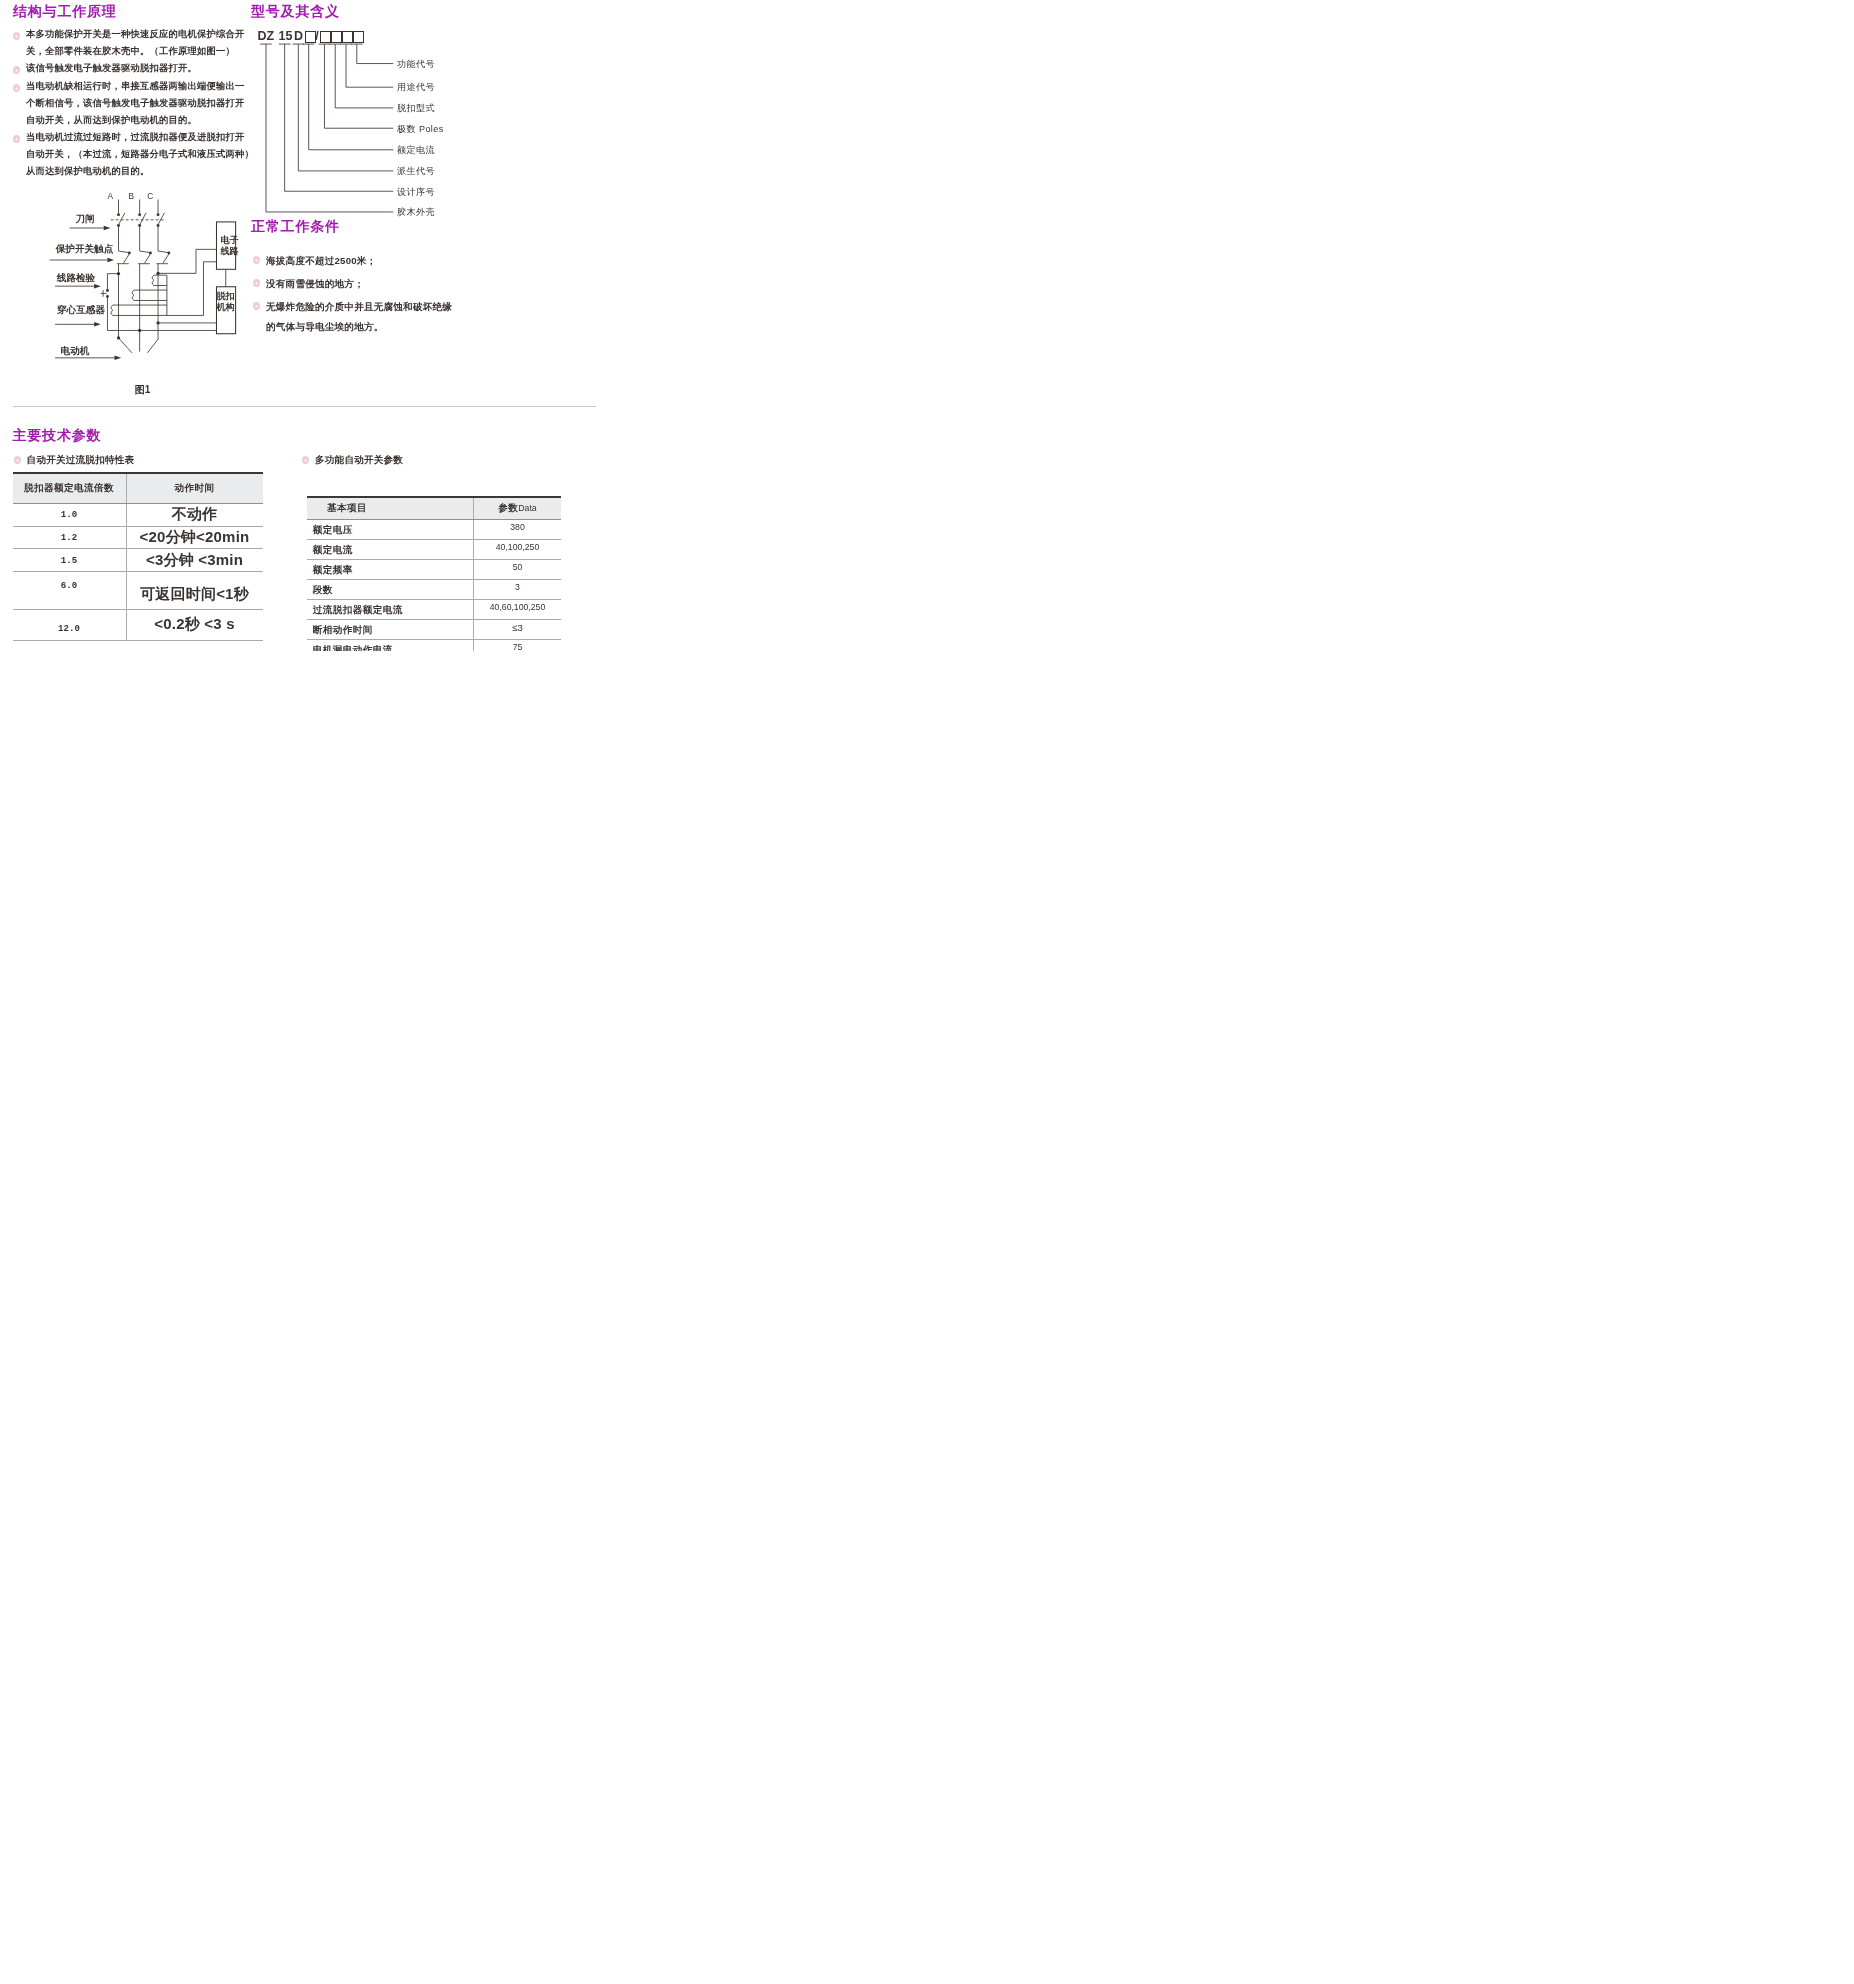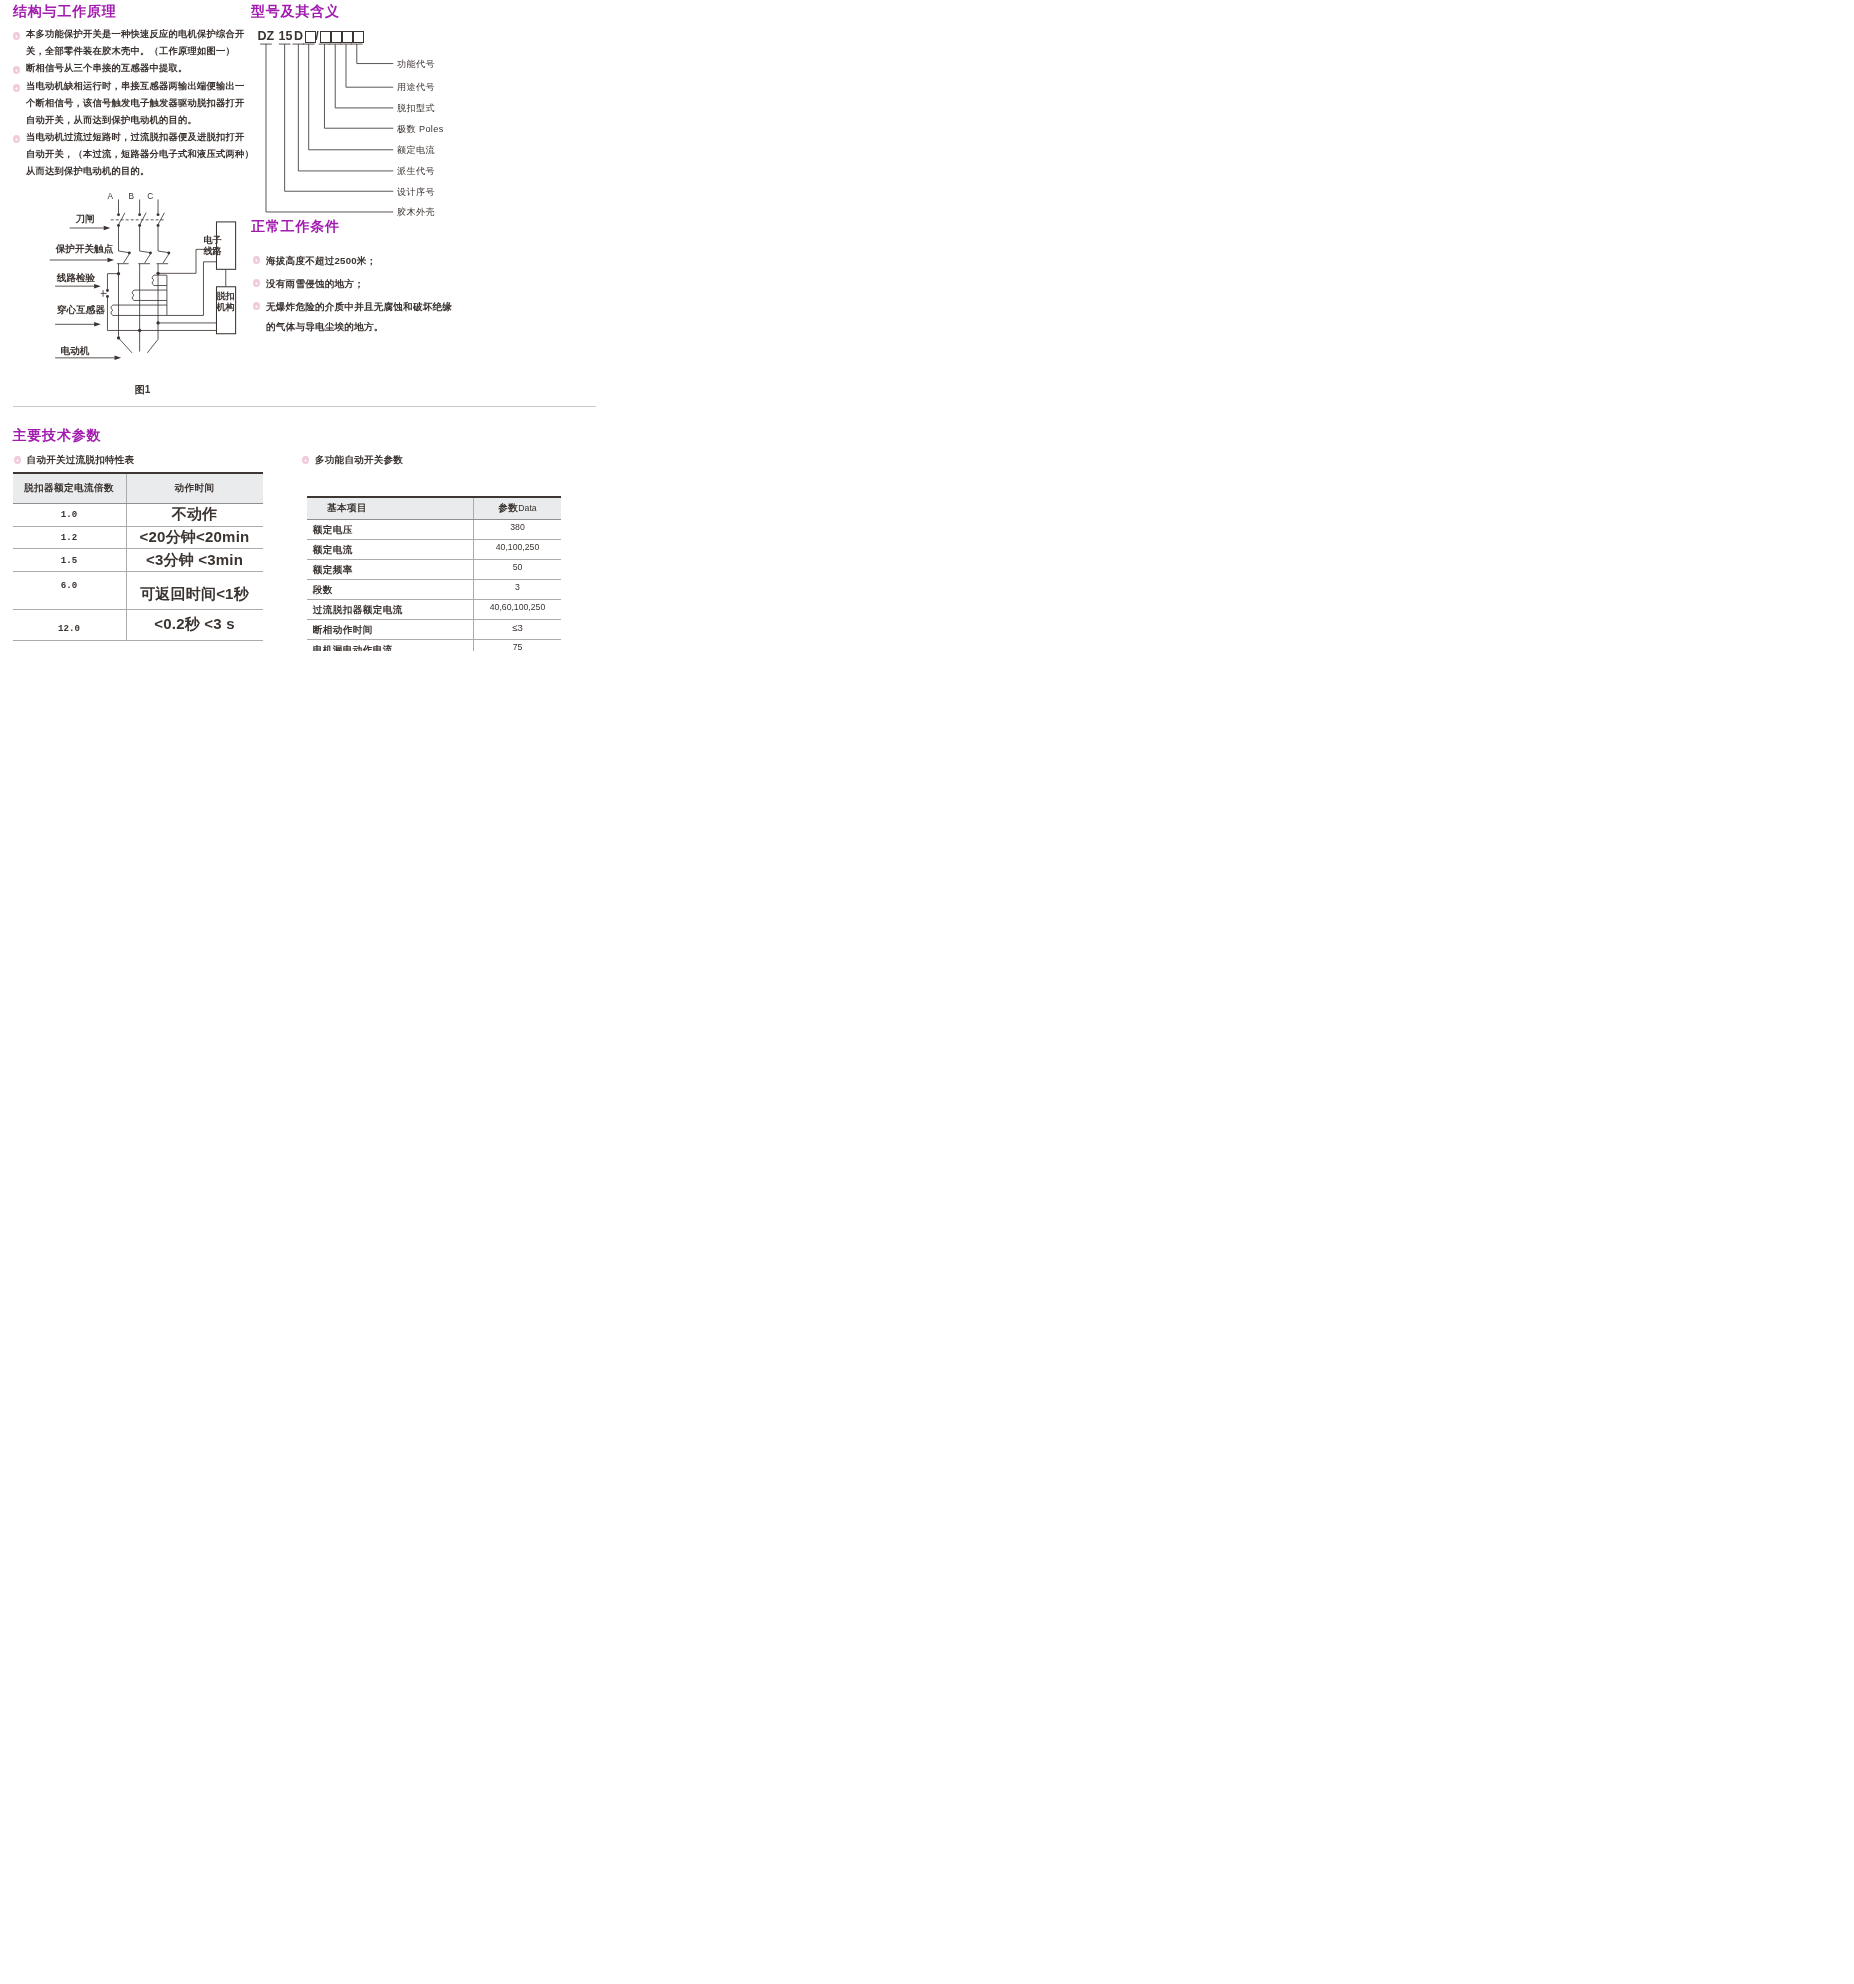--- a/index.html
+++ b/index.html
@@ -47,21 +47,21 @@
   </div>
 <div class="abs btxt" style="left:26px;top:26px;">
   <div>本多功能保护开关是一种快速反应的电机保护综合开</div>
   <div>关，全部零件装在胶木壳中。（工作原理如图一）</div>
 </div>
 
 <div class="abs" style="left:13px;top:66px;">
     <span class="bullet-ic">+</span>
   </div>
 <div class="abs btxt" style="left:26px;top:60px;">
-  <div>断相信号从三个串接的互感器中提取。</div>
+  <div>该信号触发电子触发器驱动脱扣器打开。</div>
 </div>
 
 <div class="abs" style="left:13px;top:84px;">
     <span class="bullet-ic">+</span>
   </div>
 <div class="abs btxt" style="left:26px;top:78px;">
   <div>当电动机缺相运行时，串接互感器两输出端便输出一</div>
   <div>个断相信号，该信号触发电子触发器驱动脱扣器打开</div>
   <div>自动开关，从而达到保护电动机的目的。</div>
 </div>
@@ -180,21 +180,21 @@
 </svg>
 
 <div class="abs phlbl" style="left:107px;top:191px;width:6.6px;">A</div>
 <div class="abs phlbl" style="left:128px;top:191px;width:6.6px;">B</div>
 <div class="abs phlbl" style="left:147px;top:191px;width:6.6px;">C</div>
 <div class="abs dlabel" style="left:66px;top:213px;width:38px;">刀闸</div>
 <div class="abs dlabel" style="left:46px;top:243px;width:77px;">保护开关触点</div>
 <div class="abs dlabel" style="left:50px;top:272px;width:52px;">线路检验</div>
 <div class="abs dlabel" style="left:51px;top:304px;width:60px;">穿心互感器</div>
 <div class="abs dlabel" style="left:53px;top:345px;width:44px;">电动机</div>
-<div class="abs vtext" style="left:203px;top:224px;width:19px;height:44px;word-break:break-all;">电子线路</div>
+<div class="abs vtext" style="left:220px;top:224px;width:19px;height:44px;word-break:break-all;">电子线路</div>
 <div class="abs vtext" style="left:216px;top:288px;width:19px;height:27px;word-break:break-all;">脱扣机构</div>
 <div class="abs dlabel" style="left:131px;top:383px;width:23px;font-size:10px;">图1</div>
 
 <div class="abs sec-title" style="left:251px;top:3.3px;">型号及其含义</div>
 
 <div class="abs mtoken" style="left:255px;top:29px;width:21.6px;">DZ</div>
 <div class="abs mtoken" style="left:278px;top:29px;width:15px;">15</div>
 <div class="abs mtoken" style="left:293px;top:29px;width:10.8px;">D</div>
 <span class="mbox" style="left:305px;top:31px;"></span>
 <div class="abs mtoken" style="left:314px;top:29px;width:5.8px;">/</div>

